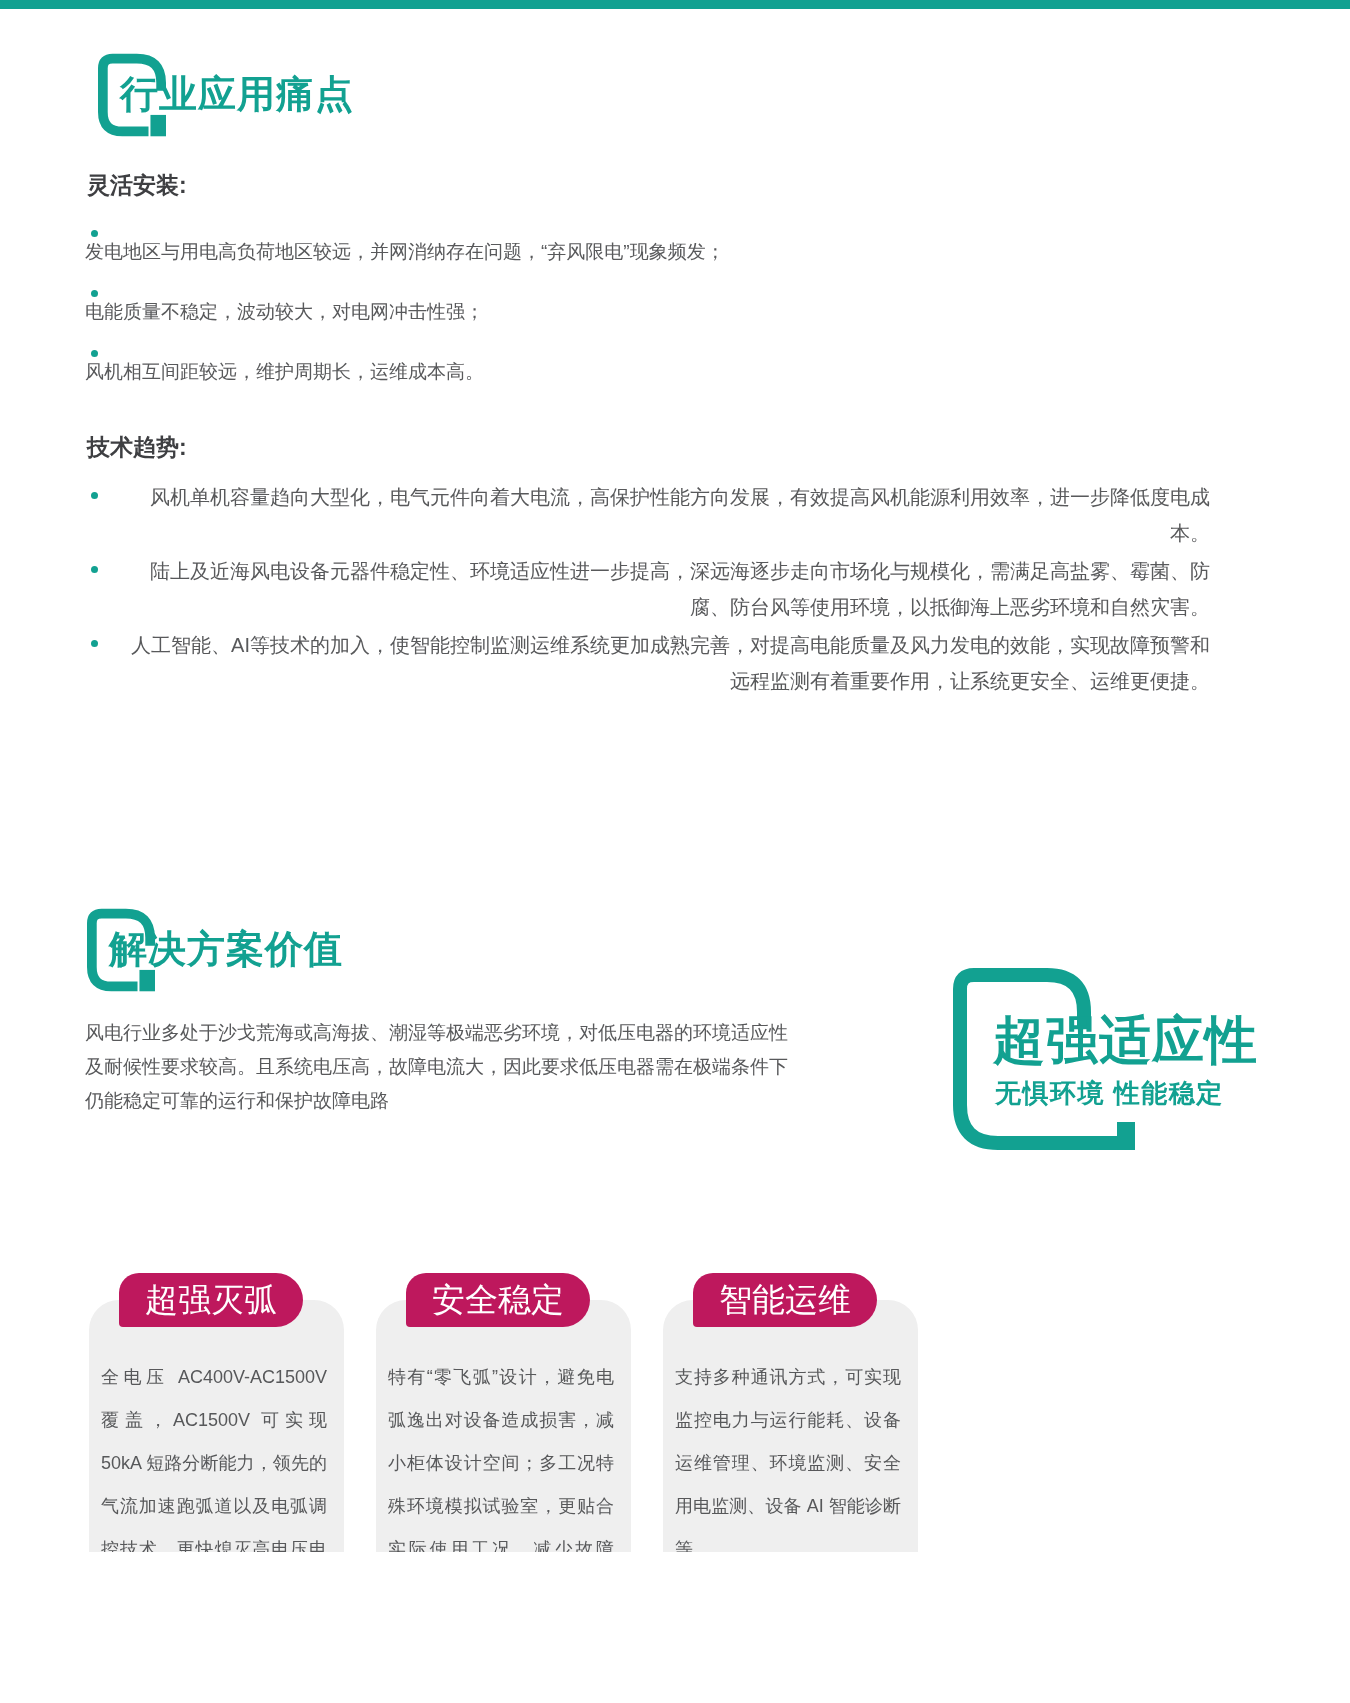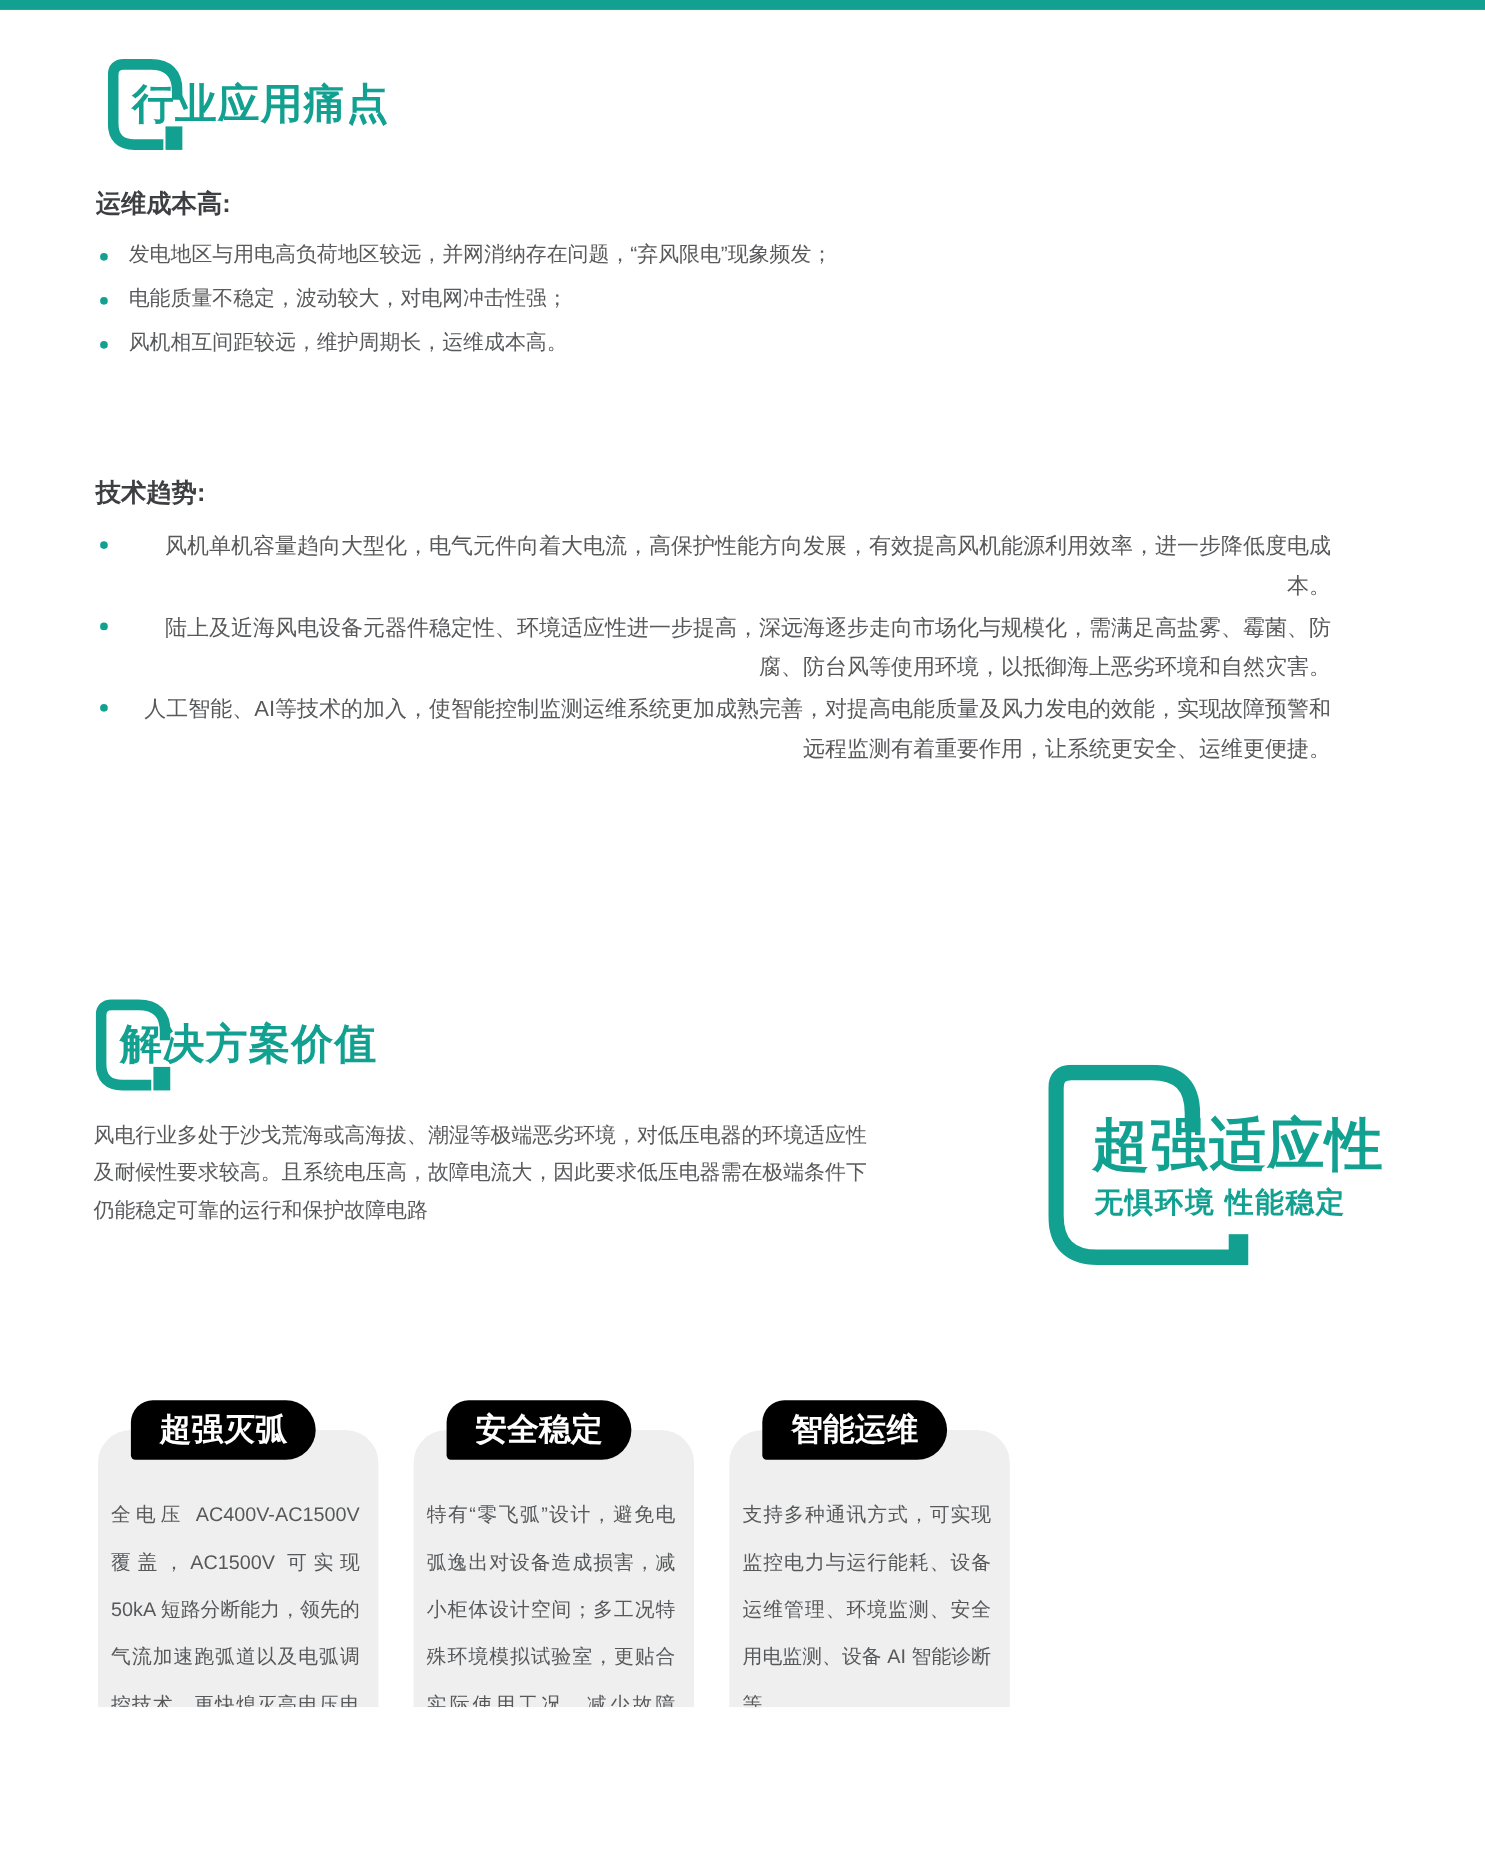--- a/index.html
+++ b/index.html
@@ -18,21 +18,21 @@
   }
   #sec1{top:53px;left:98px;}
   #sec2{top:908px;left:87px;}
 
   
   .block{position:absolute;color:#58595B;}
   .block-heading{font-size:23px;font-weight:bold;color:#3E3F42;margin:0 0 16px 2px;}
   .item{display:flex;}
   .dot{flex:none;width:7px;height:7px;border-radius:50%;background:#12A191;margin:13px 19px 0 6px;}
   #pain-block{top:170px;left:85px;width:1190px;}
-  #pain-block .item{font-size:19px;line-height:30px;margin-bottom:10px;}
+  #pain-block .item{font-size:19px;line-height:30px;margin-bottom:10px;flex-direction:column;}
   #trends-block{top:432px;left:85px;width:1125px;}
   #trends-block .item{font-size:20px;line-height:36px;margin-bottom:2px;text-align:right;}
 
   
   #value-para{
     position:absolute;top:1016px;left:85px;width:712px;
     font-size:19px;line-height:34px;color:#58595B;
   }
 
   
@@ -47,21 +47,21 @@
     color:#12A191;white-space:nowrap;letter-spacing:1.5px;
   }
 
   
   .card{
     position:absolute;top:1300px;width:255px;height:296px;
     background:#EFEFEF;border-radius:30px;
   }
   .card-label{
     position:absolute;top:-27px;left:30px;height:54px;line-height:54px;
-    padding:0 26px;background:#000000;color:#ffffff;font-size:29px;font-weight:bold;
+    padding:0 26px;background:#be185d;color:#ffffff;font-size:33px;font-weight:normal;
     border-radius:20px 27px 27px 4px;white-space:nowrap;
   }
   .card-text{
     padding:56px 17px 0 12px;font-size:18px;line-height:43px;color:#57585A;
     text-align:justify;
   }
   #card-0{left:89px;}
   #card-1{left:376px;}
   #card-2{left:663px;}
   #card-3{left:950px;}
@@ -75,21 +75,21 @@
 
   <div class="sec-header" id="sec1">
     <svg width="68" height="84" viewBox="0 0 70 85">
       <path d="M 65 38 L 65 30 Q 65 5 40 5 L 15 5 Q 5 5 5 15 L 5 60 Q 5 80 25 80 L 52 80" fill="none" stroke="#12A191" stroke-width="10"></path>
       <rect x="54" y="63" width="16" height="22" fill="#12A191"></rect>
     </svg>
     <div class="sec-title">行业应用痛点</div>
   </div>
 
   <div class="block" id="pain-block">
-    <div class="block-heading">运维成本高:</div>
+    <div class="block-heading">灵活安装:</div>
     <div class="item">
       <span class="dot"></span>
       <span>发电地区与用电高负荷地区较远，并网消纳存在问题，“弃风限电”现象频发；</span>
     </div>
     <div class="item">
       <span class="dot"></span>
       <span>电能质量不稳定，波动较大，对电网冲击性强；</span>
     </div>
     <div class="item">
       <span class="dot"></span>

